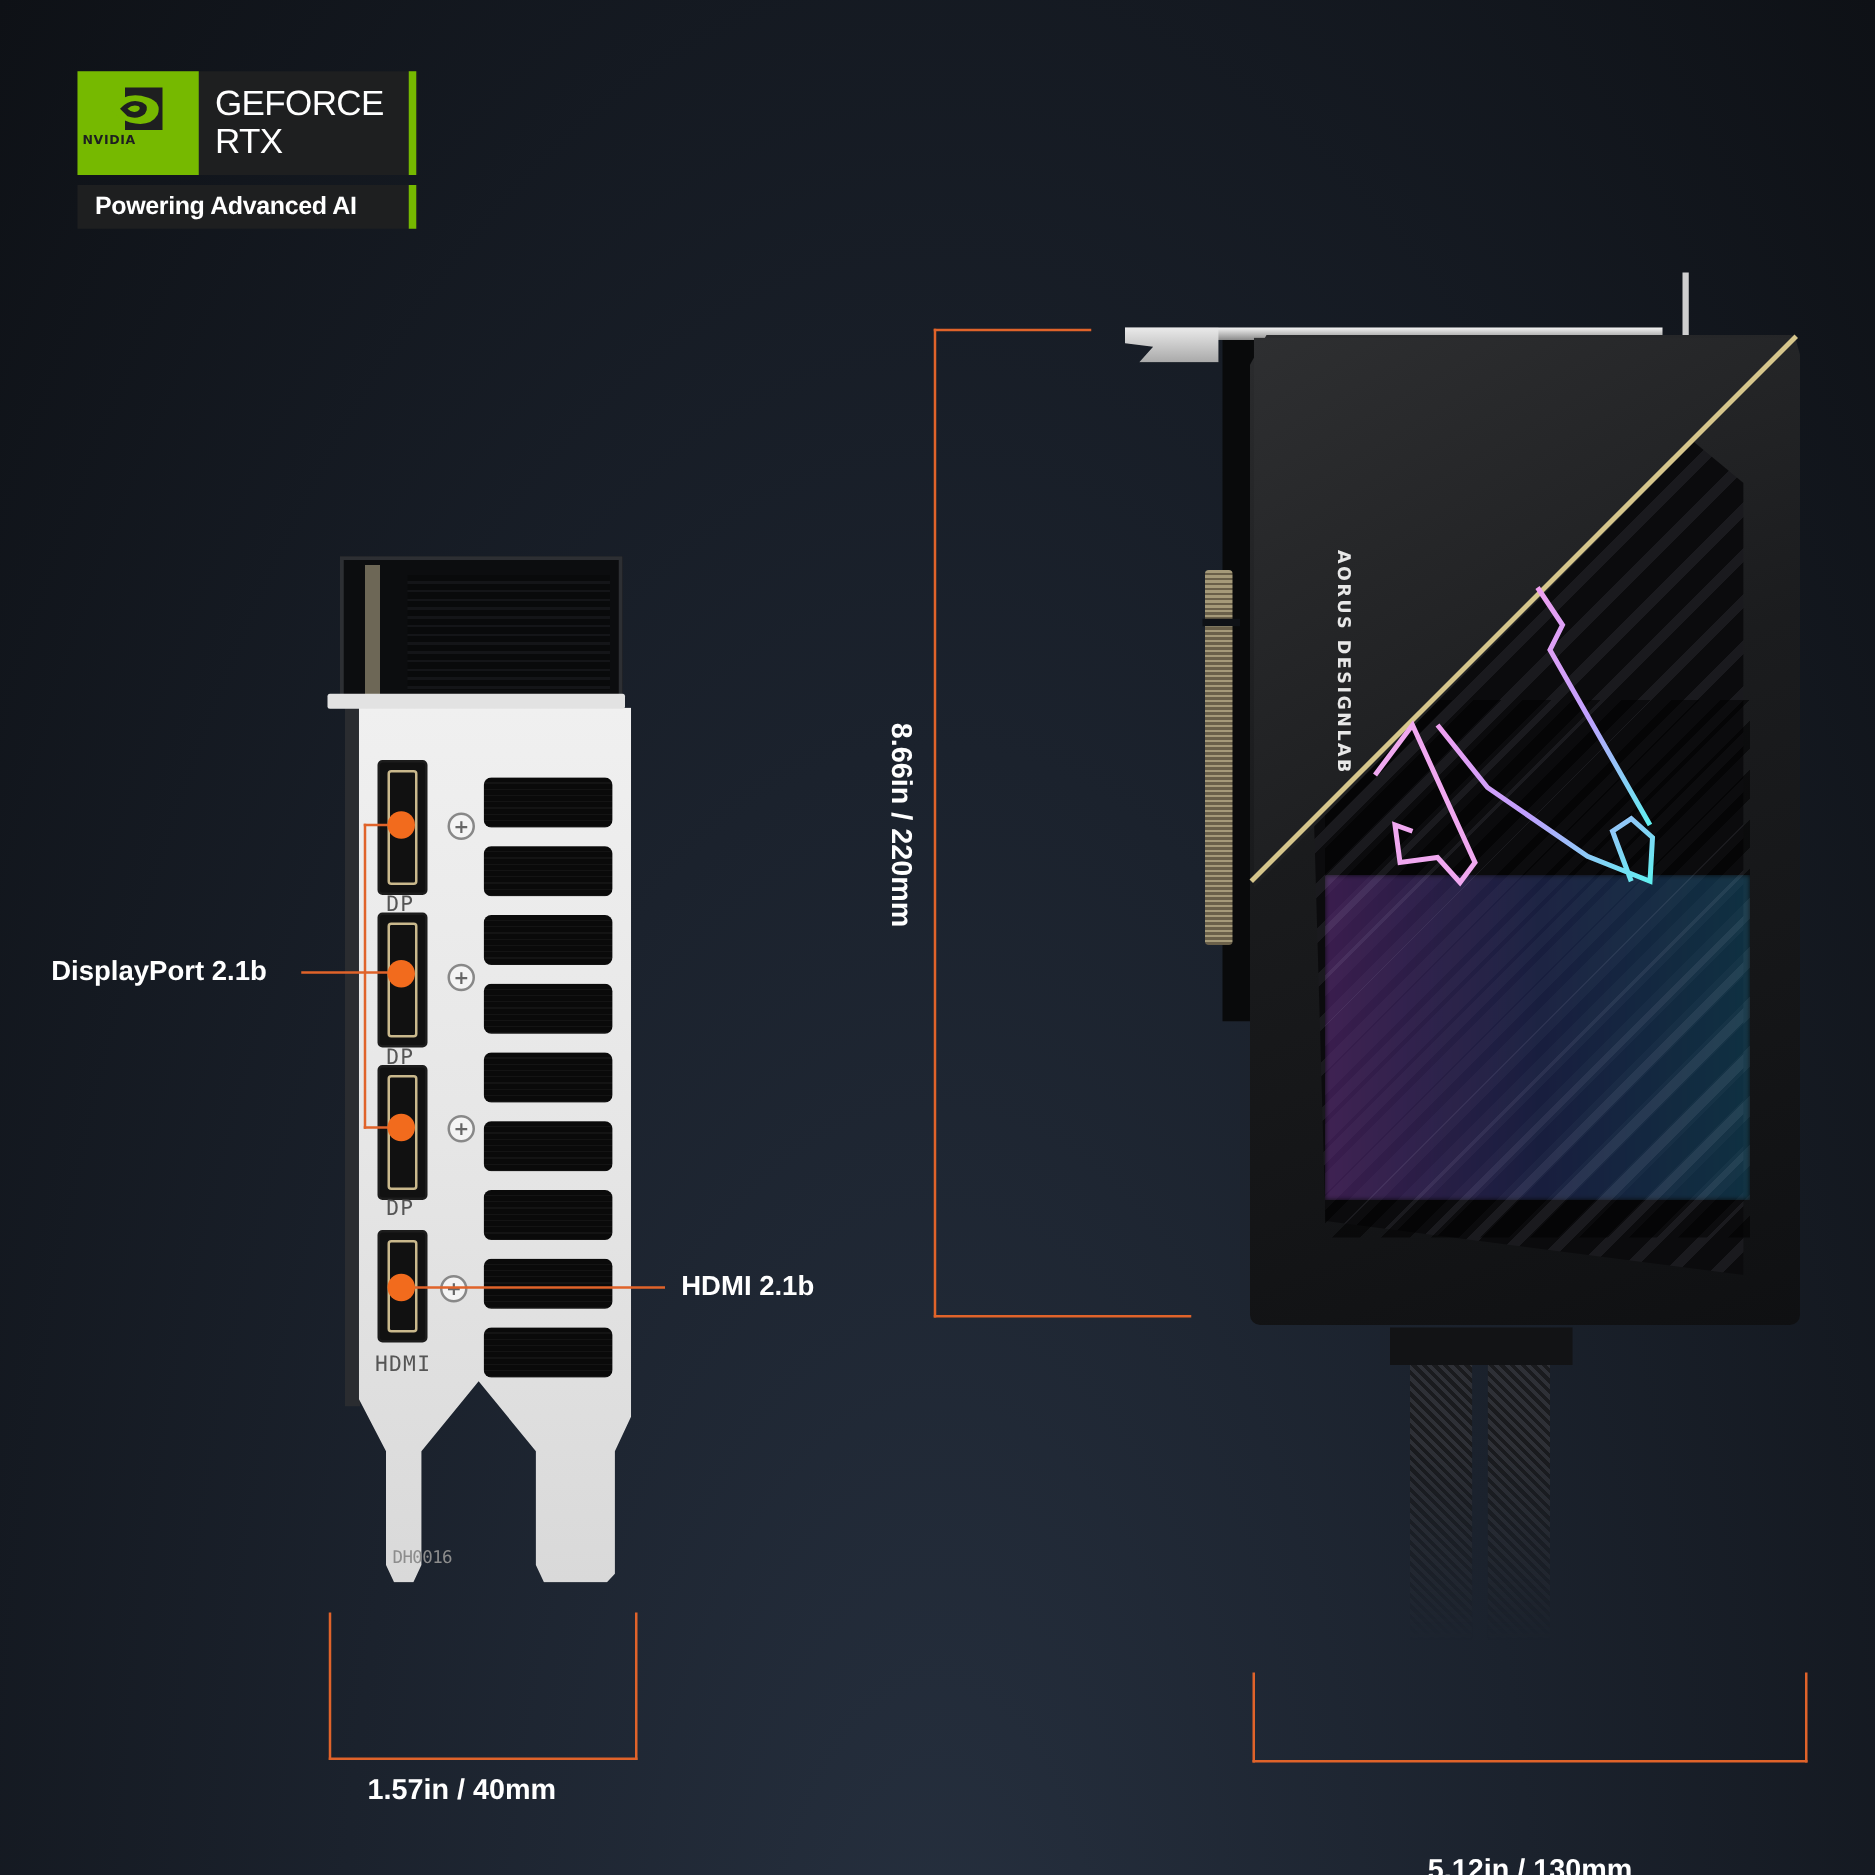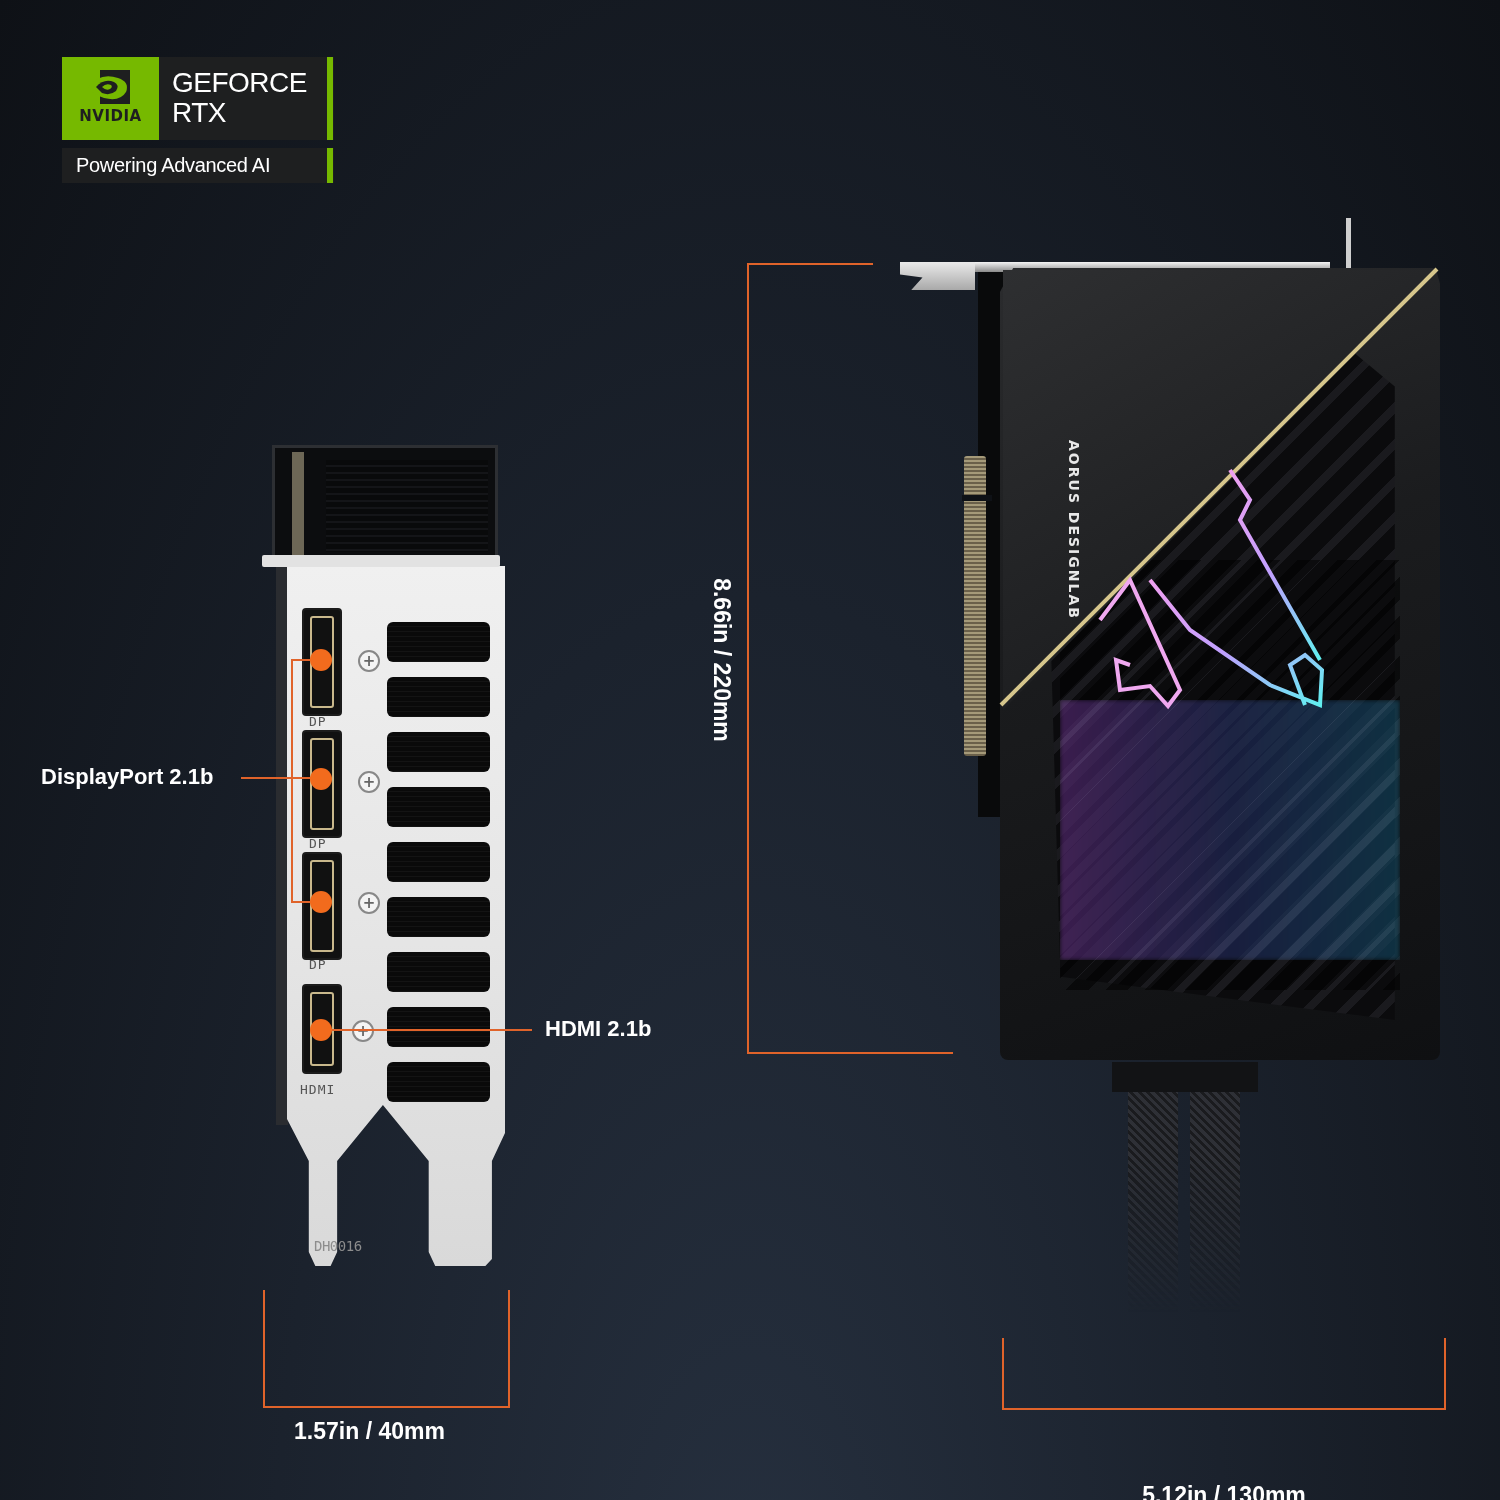--- a/index.html
+++ b/index.html
@@ -11,41 +11,41 @@
       color: #fff;
     }
     .abs { position: absolute; }
 
     
     .badge-top { left: 62px; top: 57px; width: 272px; height: 83px; background: #1e1f20; }
     .badge-green { left: 62px; top: 57px; width: 97px; height: 83px; background: #76b900; }
     .badge-stripe1 { left: 327px; top: 57px; width: 6px; height: 83px; background: #76b900; }
     .badge-bottom { left: 62px; top: 148px; width: 272px; height: 35px; background: #1e1f20; }
     .badge-stripe2 { left: 327px; top: 148px; width: 6px; height: 35px; background: #76b900; }
-    .nv-word { left: 66px; top: 107px; width: 89px; text-align: center; font-weight: bold; font-size: 15px; color: #1e1f20; letter-spacing: 0.5px; }
+    .nv-word { left: 66px; top: 107px; width: 89px; font-weight: bold; font-size: 10px; color: #1e1f20; letter-spacing: 0.5px; }
     .geforce { left: 172px; top: 68px; font-weight: normal; font-size: 28px; line-height: 30px; color: #fff; letter-spacing: -0.5px; font-family: "Liberation Sans", sans-serif; }
-    .powering { left: 76px; top: 154px; font-weight: normal; font-size: 20px; color: #fff; font-family: "Liberation Sans", sans-serif; letter-spacing: -0.3px; text-align: center; }
+    .powering { left: 76px; top: 154px; font-weight: bold; font-size: 20px; color: #fff; font-family: "Liberation Sans", sans-serif; letter-spacing: -0.3px; text-align: center; }
 
     
     .heatsink { left: 272px; top: 445px; width: 226px; height: 115px; background: #0c0d0f; border: 3px solid #2d2f33; }
     .heatsink-fins { left: 326px; top: 460px; width: 162px; height: 92px;
       background: repeating-linear-gradient(180deg, #090a0b 0 5px, #141518 5px 7px); }
     .heatsink-strip { left: 292px; top: 452px; width: 12px; height: 108px; background: #6d6756; }
     .bracket-top { left: 262px; top: 555px; width: 238px; height: 12px; background: #e2e2e2; border-radius: 2px; }
     .bracket-side { left: 276px; top: 565px; width: 12px; height: 560px; background: #2a2c30; }
     .bracket {
       left: 287px; top: 566px; width: 218px; height: 700px;
       background: linear-gradient(180deg, #f0f0f0 0%, #e6e6e6 50%, #d9d9d9 100%);
       clip-path: polygon(0 0, 100% 0, 100% 81%, 100% 81%, 94% 85%, 94% 99%, 91% 100%, 68% 100%, 65% 98%, 65% 85%, 44% 77%, 23% 85%, 23% 98%, 20% 100%, 13% 100%, 10% 98%, 10% 85%, 0 79%);
     }
     .vent { width: 103px; height: 40px; background: #0c0c0d; border-radius: 6px; left: 387px;
       background-image: repeating-linear-gradient(180deg, #0a0a0a 0 4px, #141414 4px 5px); }
     .port { width: 40px; height: 108px; left: 302px; background: #111; border: 2px solid #1c1c1c; border-radius: 4px; }
     .port-inner { position: absolute; left: 6px; top: 6px; right: 6px; bottom: 6px; border: 2px solid #c9b88c; border-radius: 3px; }
-    .port-label { font-size: 13px; color: #555; font-family: "DejaVu Sans Mono", monospace; letter-spacing: 1px; }
+    .port-label { font-size: 17px; color: #555; font-family: "DejaVu Sans Mono", monospace; letter-spacing: 1px; }
     .screw { width: 22px; height: 22px; border-radius: 50%; border: 2px solid #888; background: #f4f4f4; color: #666; font-size: 15px; line-height: 18px; text-align: center; font-weight: bold; }
     .dot { width: 22px; height: 22px; border-radius: 50%; background: #f26b1d; }
     .oline { background: #e0632a; }
     .dh-label { left: 314px; top: 1238px; font-size: 14px; color: #8d8d8d; font-family: "DejaVu Sans Mono", monospace; letter-spacing: -0.5px; }
 
     .callout { font-weight: bold; font-size: 22px; color: #fff; font-family: "Liberation Sans", sans-serif; }
 
     
     .dim-label { font-weight: bold; font-size: 23px; color: #fff; font-family: "Liberation Sans", sans-serif; text-align: center; }
     .vert-label { left: 721px; top: 660px; transform: translate(-50%, -50%) rotate(90deg); white-space: nowrap; }

